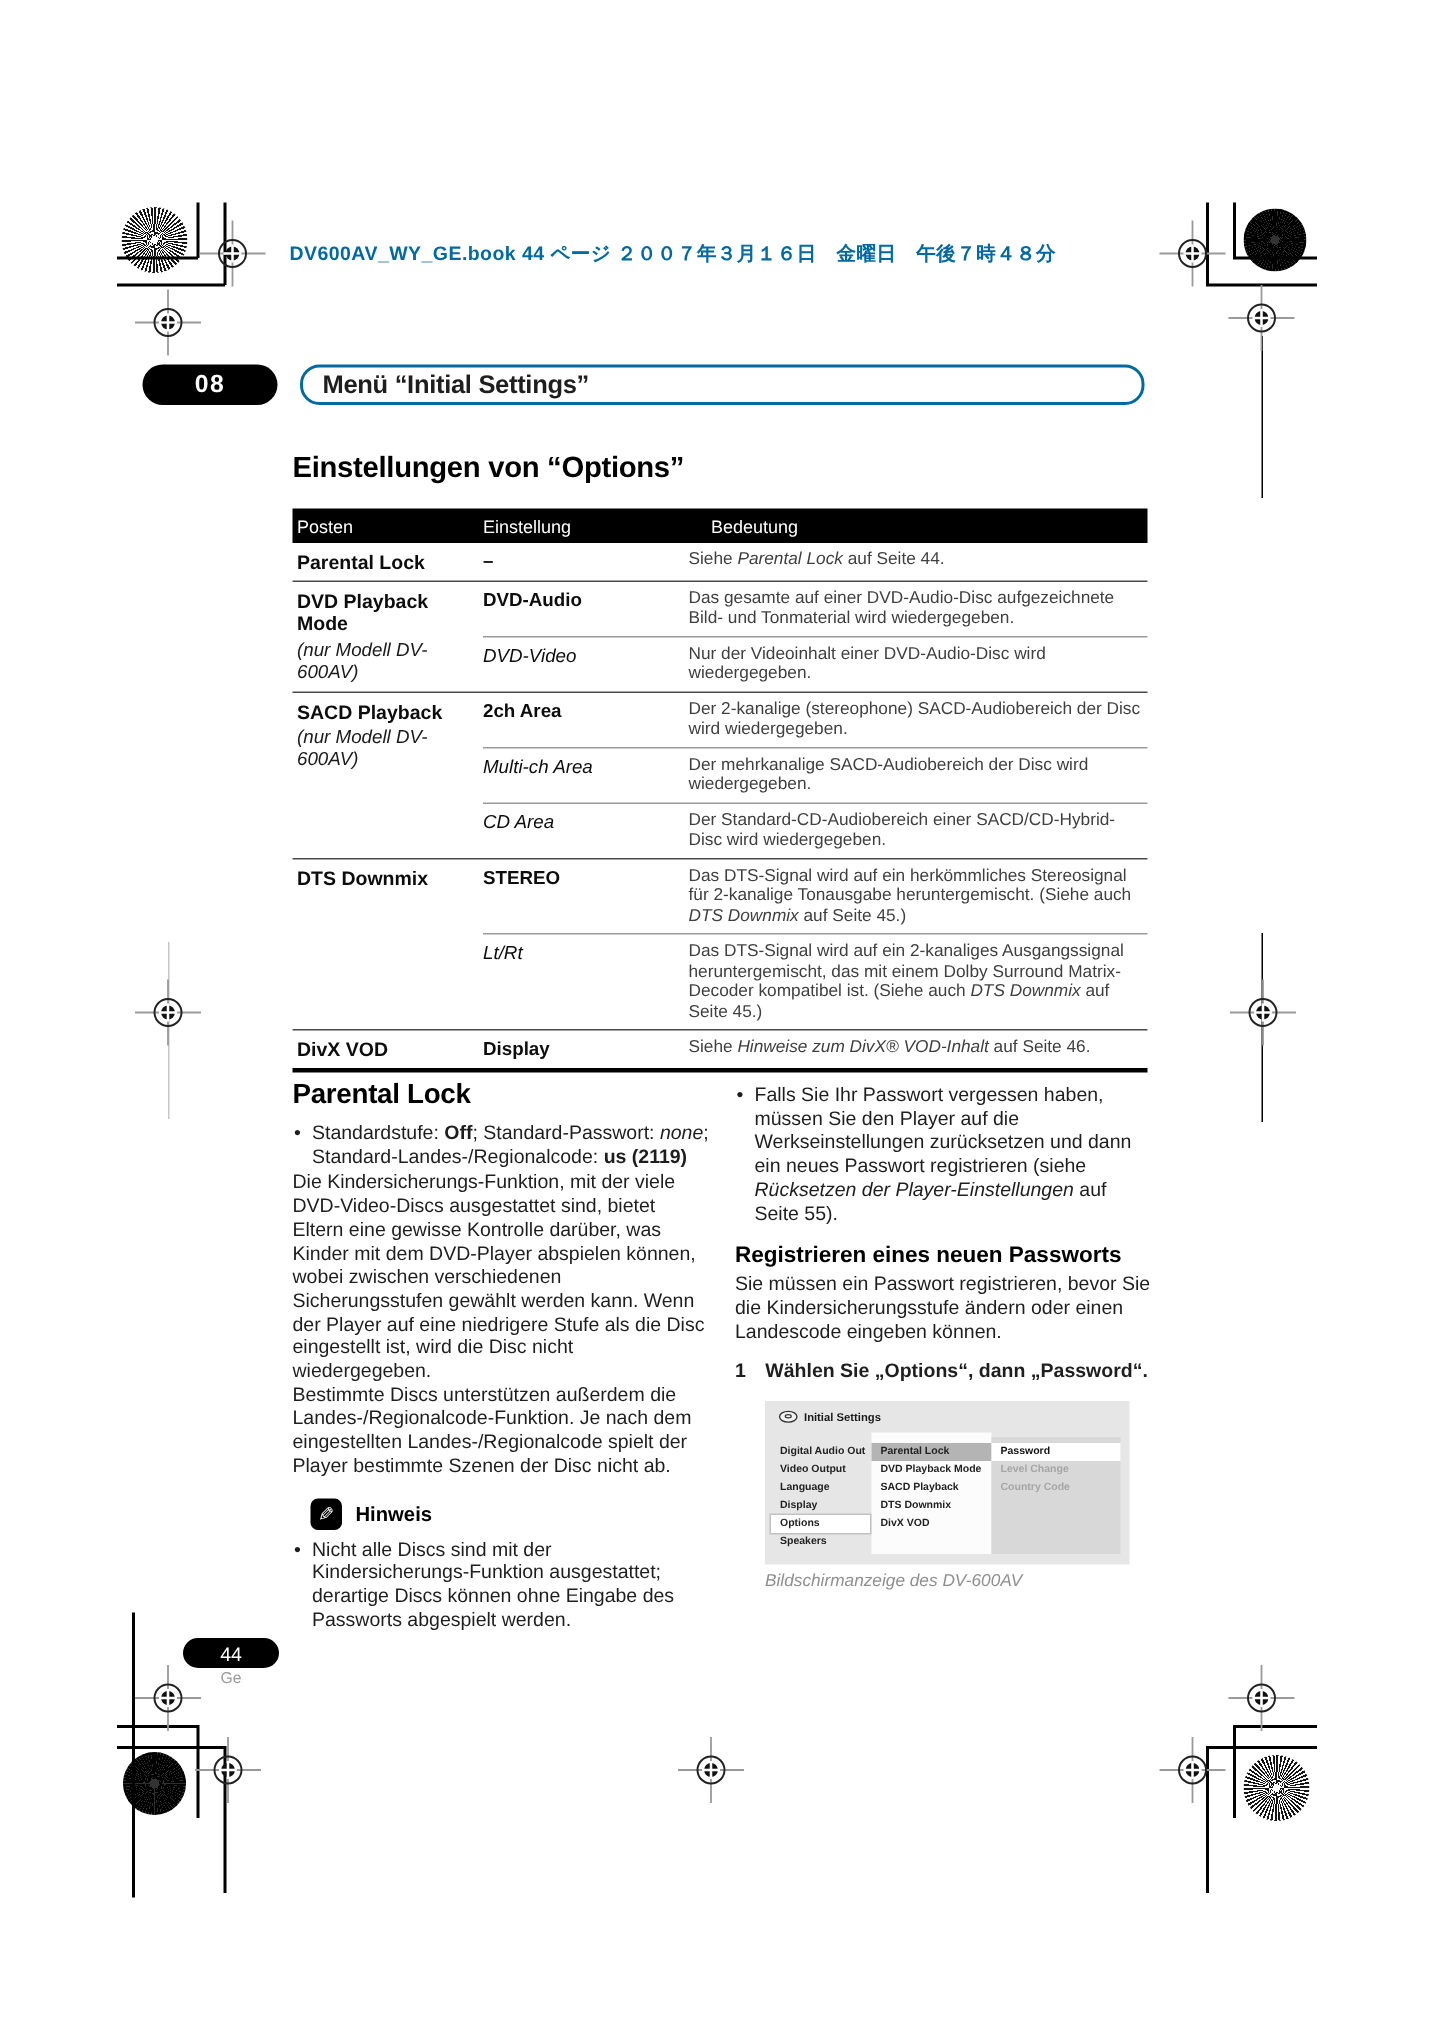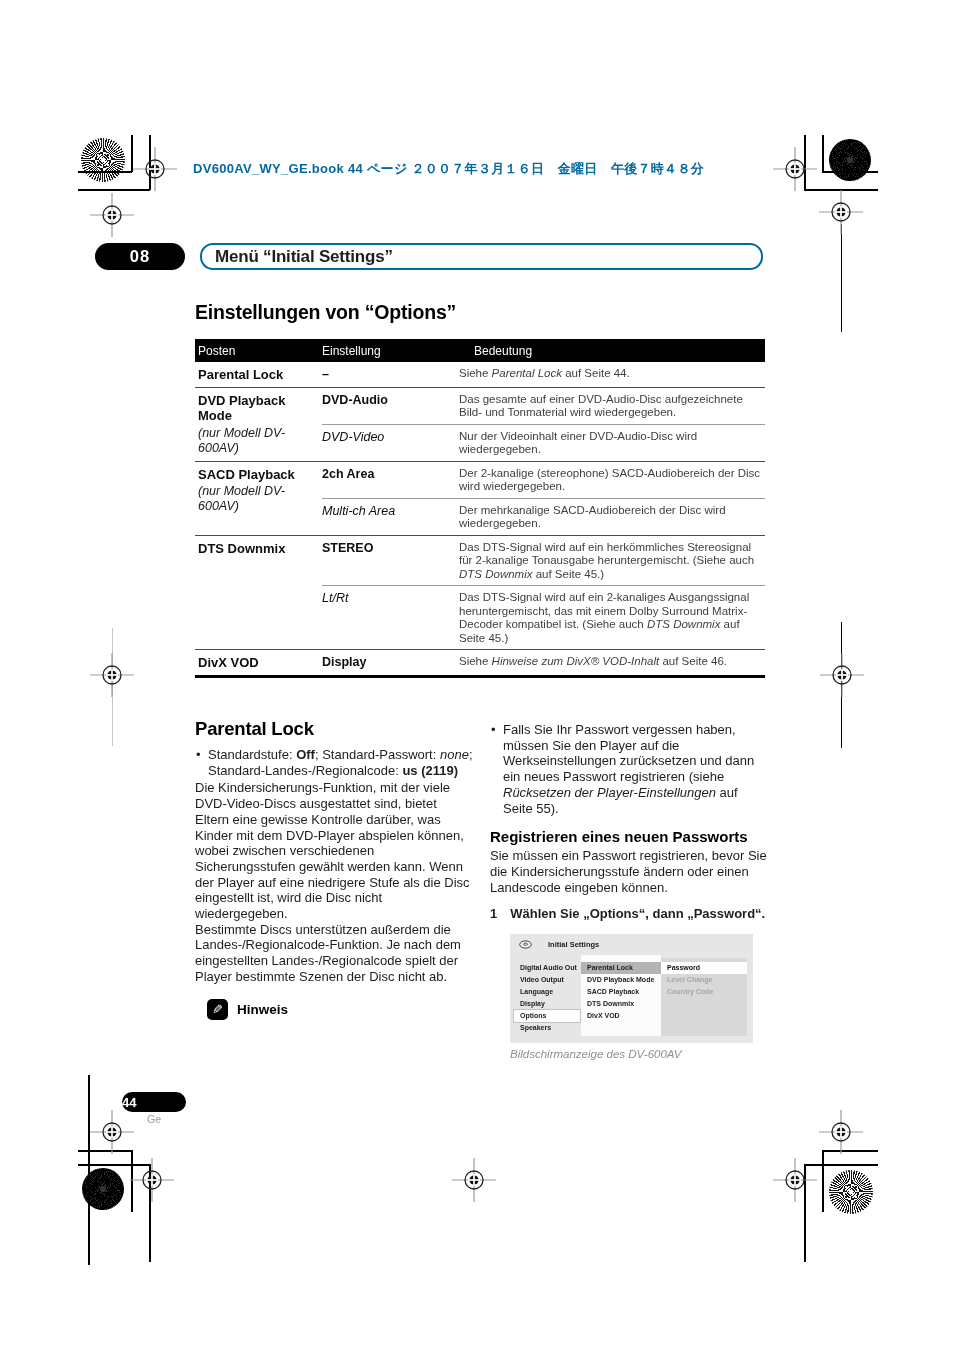--- a/index.html
+++ b/index.html
@@ -56,37 +56,37 @@
   .bullet::before{content:"•";position:absolute;left:1px;top:0;}
   .note-head{display:flex;align-items:center;gap:9px;margin:14px 0 5px;padding-left:12px;}
   .note-icon{width:21px;height:21px;background:#000;border-radius:5px;color:#fff;display:flex;
     align-items:center;justify-content:center;font-size:13px;}
   .note-icon::before{content:"✎";transform:scaleX(-1);}
   .note-label{font-size:13.5px;font-weight:700;color:#000;}
   .step{font-weight:700;font-size:13.5px;line-height:16.5px;margin-top:11px !important;color:#000;}
 
   
   .osd{position:absolute;left:510px;top:934px;width:243px;height:109px;background:var(--osd-bg,#e6e6e6);}
-  .osd-title{position:absolute;left:9px;top:6px;display:flex;align-items:center;gap:16px;
+  .osd-title{position:absolute;left:9px;top:6px;display:flex;align-items:center;gap:4px;
     font-size:7.5px;font-weight:700;color:#1a1a1a;}
   .osd-mid-panel{position:absolute;left:71px;top:21px;width:80px;height:81px;background:#fcfcfc;}
   .osd-right-panel{position:absolute;left:151px;top:24px;width:86px;height:78px;background:#d8d8d8;}
   .osd-left{position:absolute;left:4px;top:28px;width:66px;}
   .osd-mid{position:absolute;left:71px;top:28px;width:80px;}
   .osd-rightcol{position:absolute;left:151px;top:28px;width:86px;}
   .osd-row{height:12px;line-height:12px;font-size:7px;font-weight:700;color:#222;padding-left:6px;white-space:nowrap;}
   .osd-left .osd-row.sel{background:#fff;box-shadow:0 0 0 1px #c2c2c2;}
   .osd-mid .osd-row.sel{background:var(--osd-hl,#b4b4b4);}
   .osd-rightcol .osd-row{color:var(--osd-dis,#a6a6a6);}
   .osd-rightcol .osd-row.sel{background:#fff;color:#111;}
   .osd-caption{position:absolute;left:510px;top:1048px;font-size:11.5px;font-style:italic;color:#8f8f8f;}
 
   
   .page-pill{position:absolute;left:122px;top:1092px;width:64px;height:20px;border-radius:10px;background:#000;
-    color:#fff;font-weight:700;font-size:13px;display:flex;align-items:center;}
+    color:#fff;font-weight:400;font-size:13px;display:flex;align-items:center;justify-content:center;}
   .page-lang{position:absolute;left:122px;top:1113px;width:64px;text-align:center;font-size:10.5px;color:#9a9a9a;}
 </style>
 </head>
 <body>
 
 <div class="sheet">
 
   <div id="marks">
     <div class="starburst" style="left:81px;top:138px;width:44px;height:44px;"></div>
     <div class="darkdisc" style="left:829px;top:139px;width:42px;height:42px;"></div>
@@ -253,20 +253,24 @@
           </div>
           <div class="subs">
             <div class="subrow">
               <div class="cell-setting sb">2ch Area</div>
               <div class="cell-meaning"><span>Der 2-kanalige (stereophone) SACD-Audiobereich der Disc wird wiedergegeben.</span></div>
             </div>
             <div class="subrow">
               <div class="cell-setting si">Multi-ch Area</div>
               <div class="cell-meaning"><span>Der mehrkanalige SACD-Audiobereich der Disc wird wiedergegeben.</span></div>
             </div>
+            <div class="subrow">
+              <div class="cell-setting si">CD Area</div>
+              <div class="cell-meaning"><span>Der Standard-CD-Audiobereich einer SACD/CD-Hybrid-Disc wird wiedergegeben.</span></div>
+            </div>
           </div>
         </div>
         <div class="tgroup">
           <div class="cell-posten">
             <div class="posten-name">DTS Downmix</div>
           </div>
           <div class="subs">
             <div class="subrow">
               <div class="cell-setting sb">STEREO</div>
               <div class="cell-meaning"><span>Das DTS-Signal wird auf ein herkömmliches Stereosignal für 2-kanalige Tonausgabe heruntergemischt. (Siehe auch </span><span class="i">DTS Downmix</span><span> auf Seite 45.)</span></div>
@@ -293,20 +297,21 @@
 
   <div class="col-left">
     <div class="h2">Parental Lock</div>
     <div class="bullet"><span>Standardstufe: </span><span class="b">Off</span><span>; Standard-Passwort: </span><span class="i">none</span><span>; Standard-Landes-/Regionalcode: </span><span class="b">us (2119)</span></div>
     <p>Die Kindersicherungs-Funktion, mit der viele DVD-Video-Discs ausgestattet sind, bietet Eltern eine gewisse Kontrolle darüber, was Kinder mit dem DVD-Player abspielen können, wobei zwischen verschiedenen Sicherungsstufen gewählt werden kann. Wenn der Player auf eine niedrigere Stufe als die Disc eingestellt ist, wird die Disc nicht wiedergegeben.</p>
     <p>Bestimmte Discs unterstützen außerdem die Landes-/Regionalcode-Funktion. Je nach dem eingestellten Landes-/Regionalcode spielt der Player bestimmte Szenen der Disc nicht ab.</p>
     <div class="note-head">
       <span class="note-icon"></span>
       <span class="note-label">Hinweis</span>
     </div>
+    <div class="bullet">Nicht alle Discs sind mit der Kindersicherungs-Funktion ausgestattet; derartige Discs können ohne Eingabe des Passworts abgespielt werden.</div>
   </div>
 
   <div class="col-right">
     <div class="bullet" style="margin-top:6px;"><span>Falls Sie Ihr Passwort vergessen haben, müssen Sie den Player auf die Werkseinstellungen zurücksetzen und dann ein neues Passwort registrieren (siehe </span><span class="i">Rücksetzen der Player-Einstellungen</span><span> auf Seite 55).</span></div>
     <div class="h3">Registrieren eines neuen Passworts</div>
     <p>Sie müssen ein Passwort registrieren, bevor Sie die Kindersicherungsstufe ändern oder einen Landescode eingeben können.</p>
     <p class="step">1 Wählen Sie „Options“, dann „Password“.</p>
   </div>
 
   <div class="osd">

